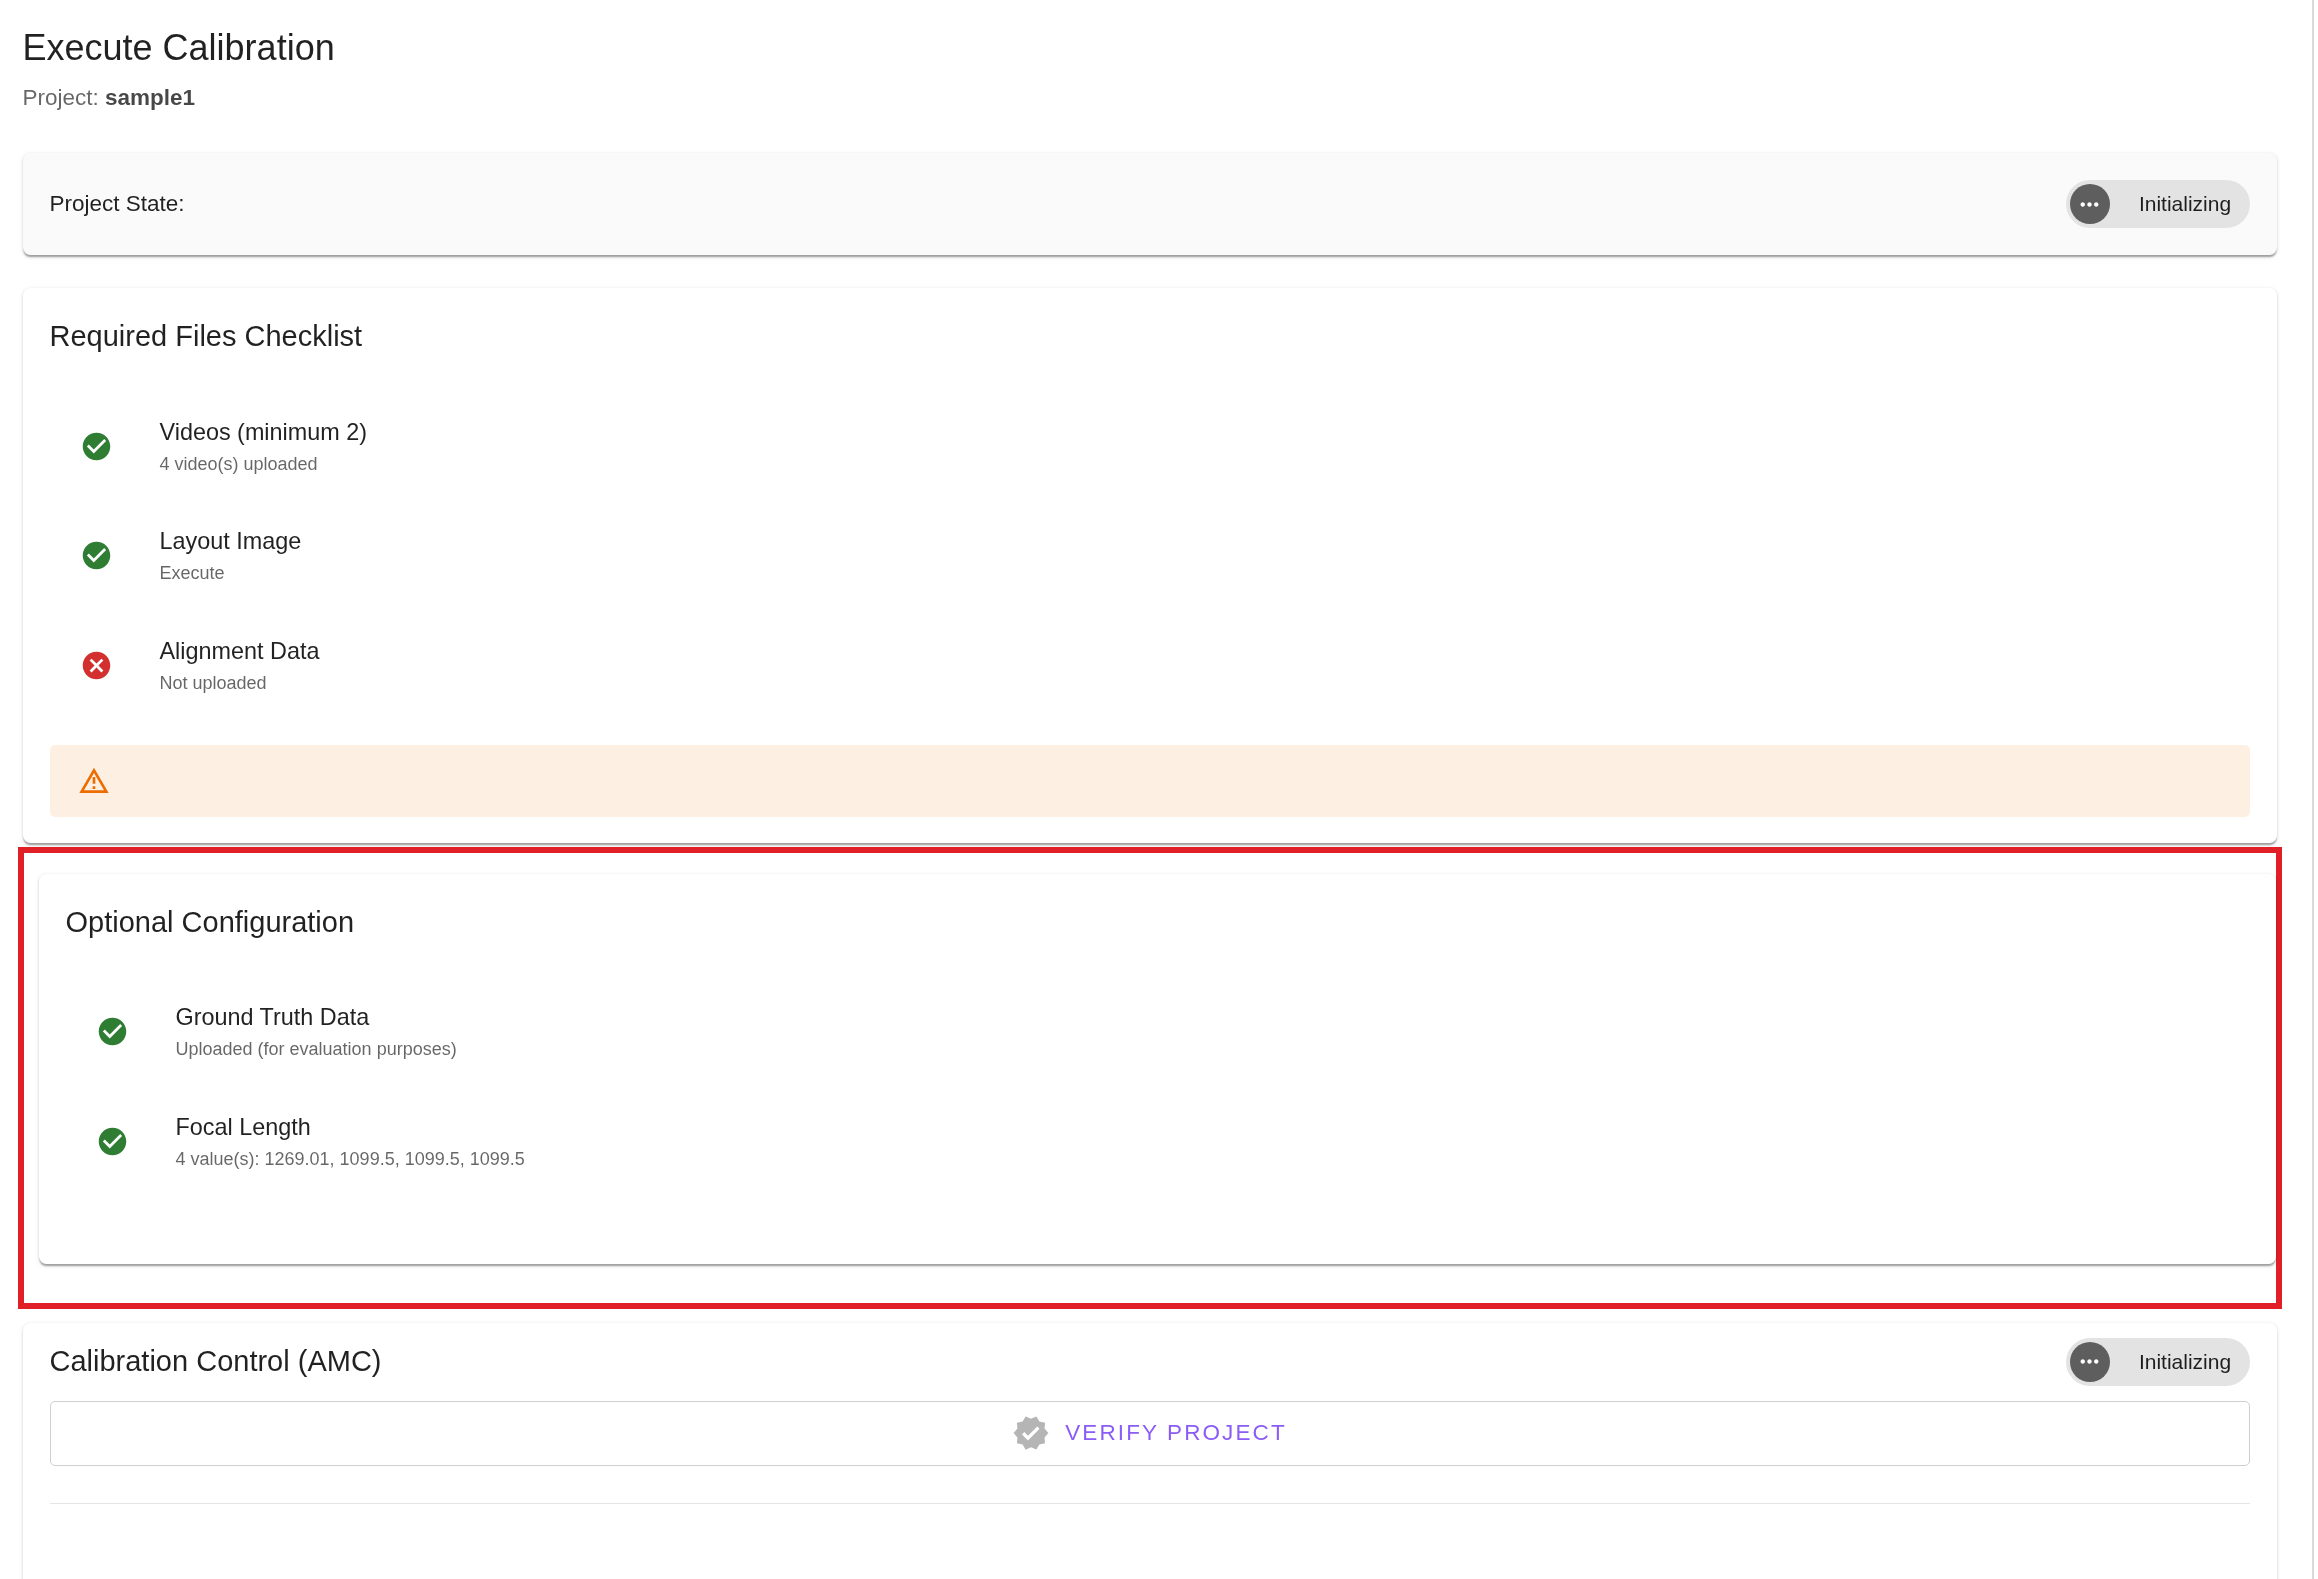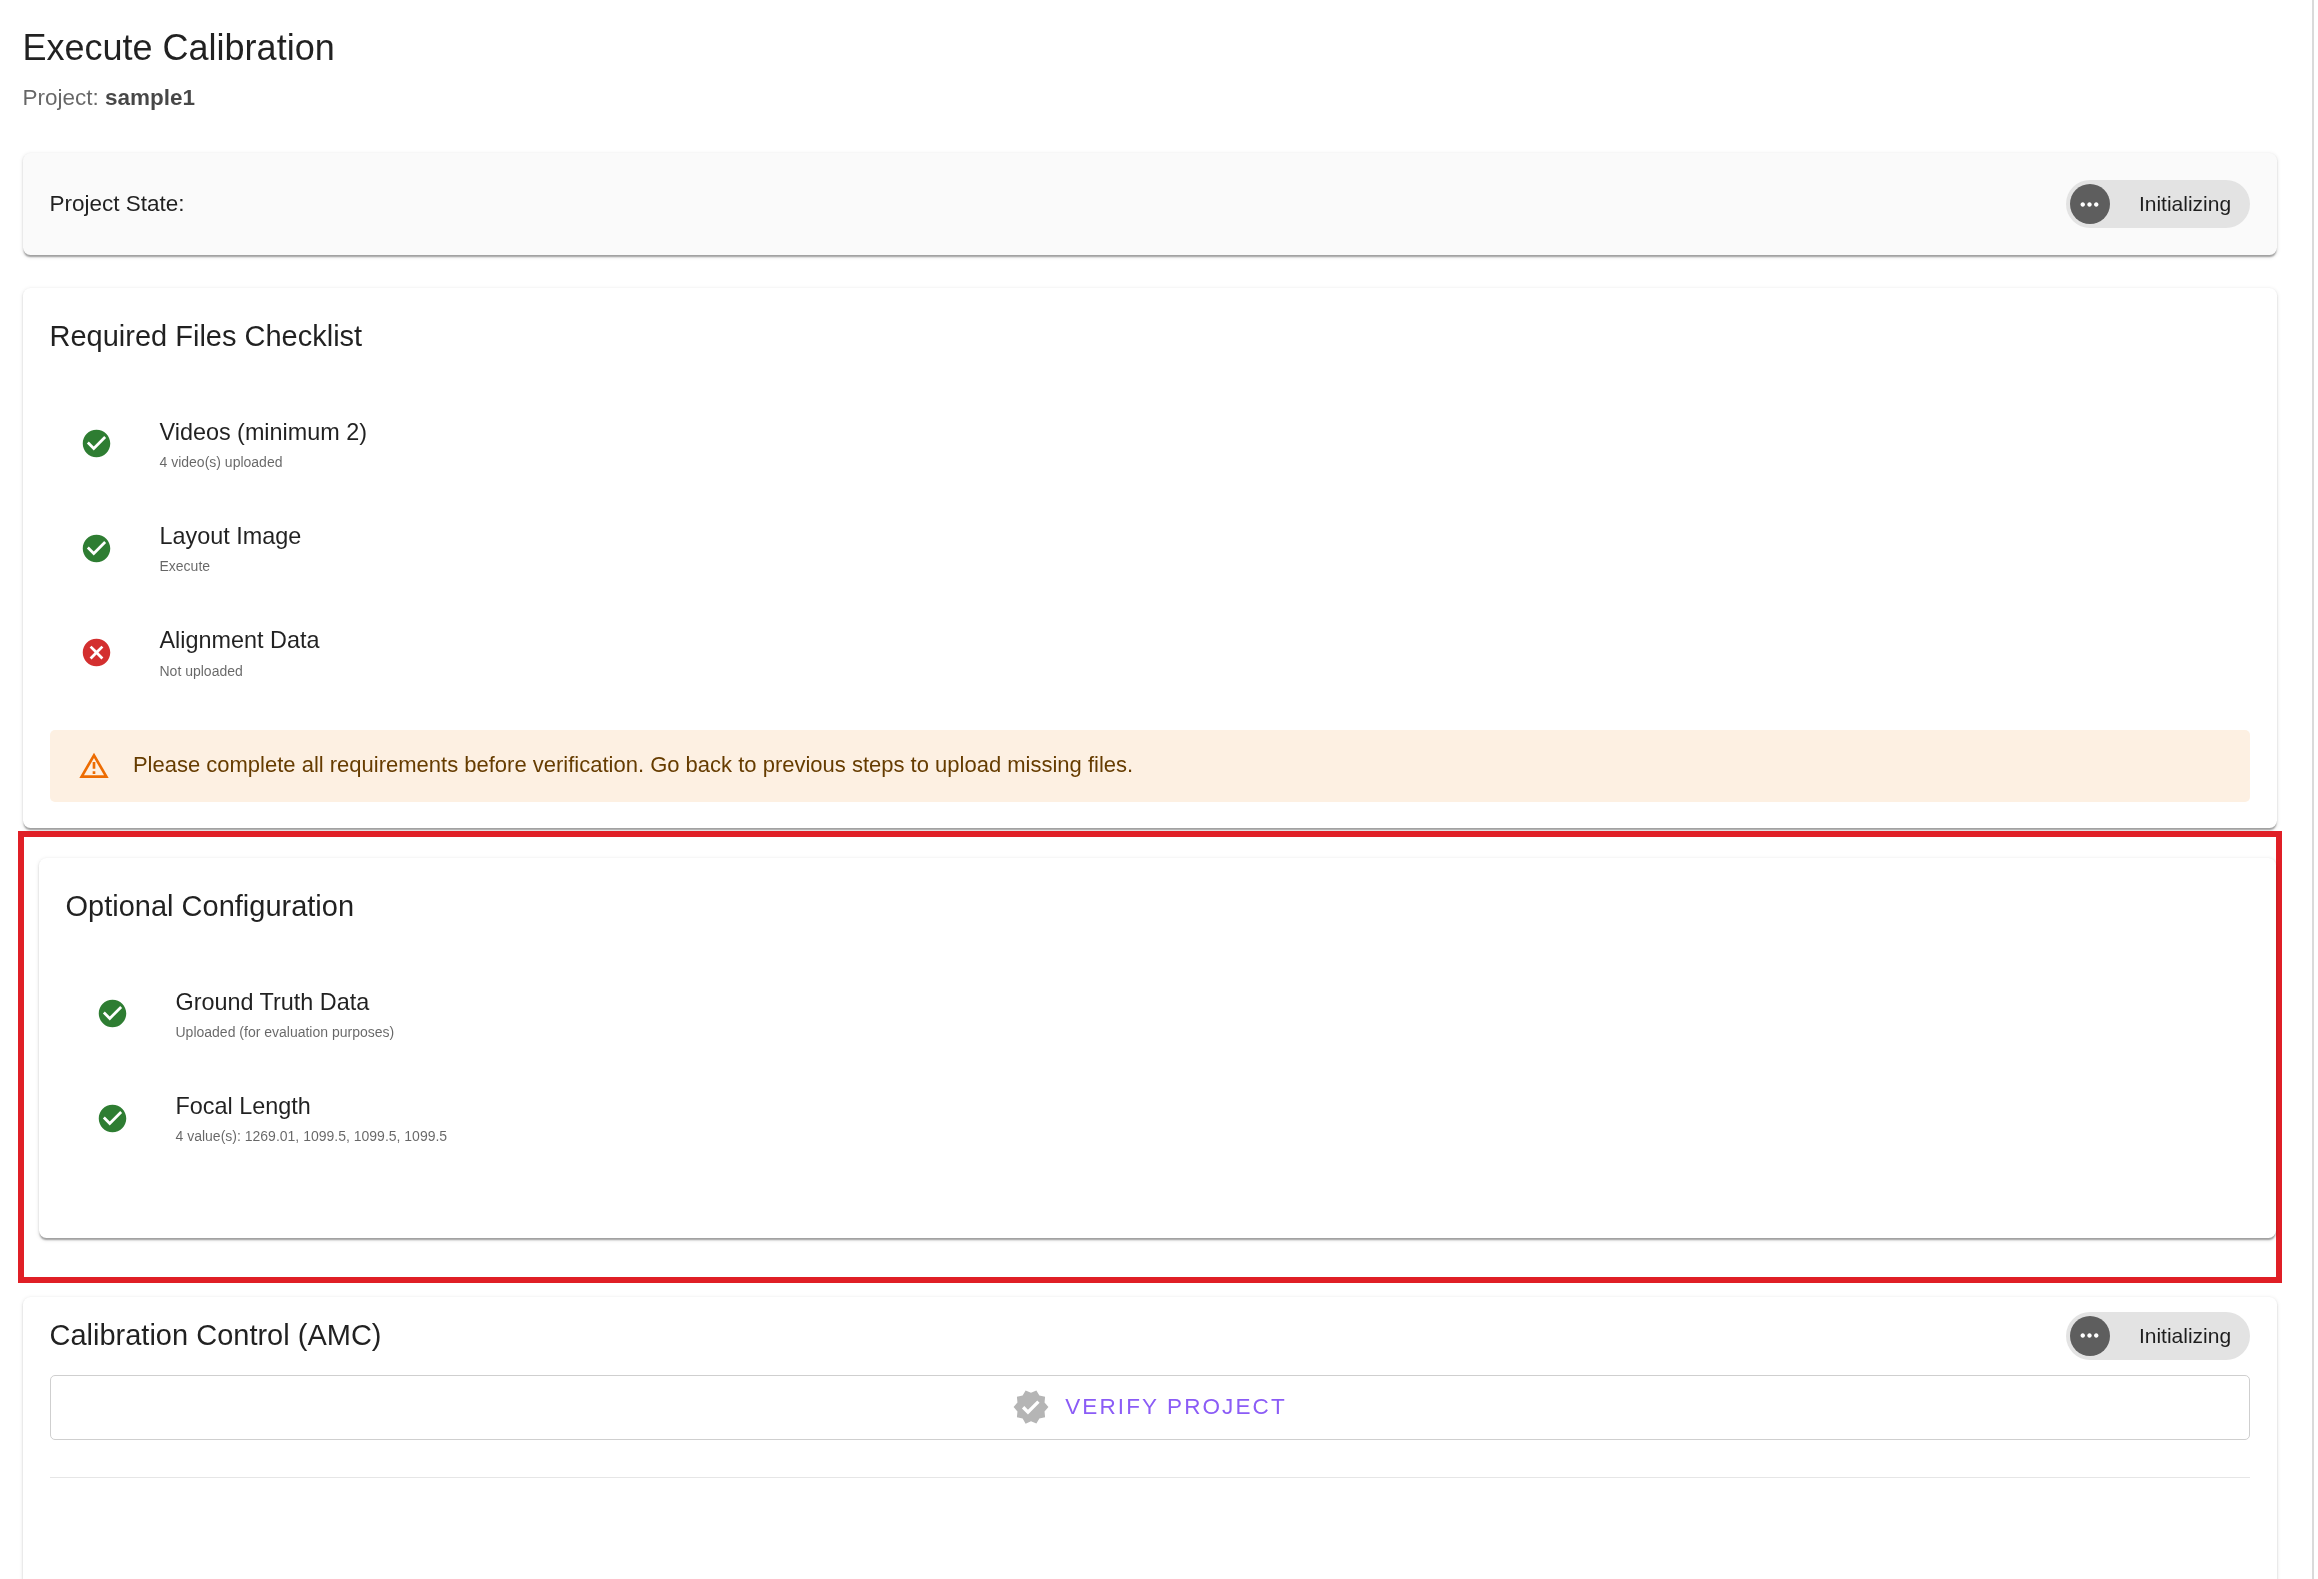--- a/index.html
+++ b/index.html
@@ -36,21 +36,21 @@
 
   .card{margin-top:33px;padding:27px 27px 26px;box-sizing:border-box;}
   .card-title{font-size:29px;font-weight:400;line-height:1.5;margin:0 0 58px;color:rgba(0,0,0,.87);}
 
   .check-list{display:block;}
   .check-item{display:flex;align-items:center;gap:47px;padding-left:30px;margin-bottom:50px;}
   .item-icon{flex:none;display:flex;}
   .item-icon svg{width:33px;height:33px;display:block;}
   .item-text{display:block;}
   .item-title{display:block;font-size:23.4px;line-height:1.3;color:rgba(0,0,0,.87);}
-  .item-subtitle{display:block;font-size:14px;line-height:1.3;margin-top:5.8px;color:rgba(0,0,0,.6);}
+  .item-subtitle{display:block;font-size:18px;line-height:1.3;margin-top:5.8px;color:rgba(0,0,0,.6);}
 
   .alert{
     margin-top:25px;background:#fdf0e2;border-radius:5px;
     display:flex;align-items:center;gap:23.4px;padding:20px 28px;
   }
   .alert-icon svg{width:32px;height:32px;display:block;}
   .alert-text{font-size:22px;line-height:1.4;color:#663c00;}
 
   .red-box{
     margin:3.3px 0 0 -5px;width:2264px;box-sizing:border-box;
@@ -135,21 +135,20 @@
             <span class="item-subtitle">Not uploaded</span>
           </span>
         </div>
       </div>
     <div class="alert">
       <span class="alert-icon">
         <svg viewBox="0 0 24 24">
             <path fill="#ed6c02" d="M12 5.99 19.53 19H4.47L12 5.99M12 2 1 21h22L12 2zm1 14h-2v2h2v-2zm0-7h-2v5h2v-5z"></path>
           </svg>
       </span>
-      <span class="alert-text">Please complete all requirements before verification. Go back to previous steps to upload missing files.</span>
     </div>
   </section>
 
   <div class="red-box">
     <section class="paper card">
       <h2 class="card-title">Optional Configuration</h2>
       <div class="check-list">
           <div class="check-item">
             <span class="item-icon">
               <svg viewBox="0 0 24 24">

